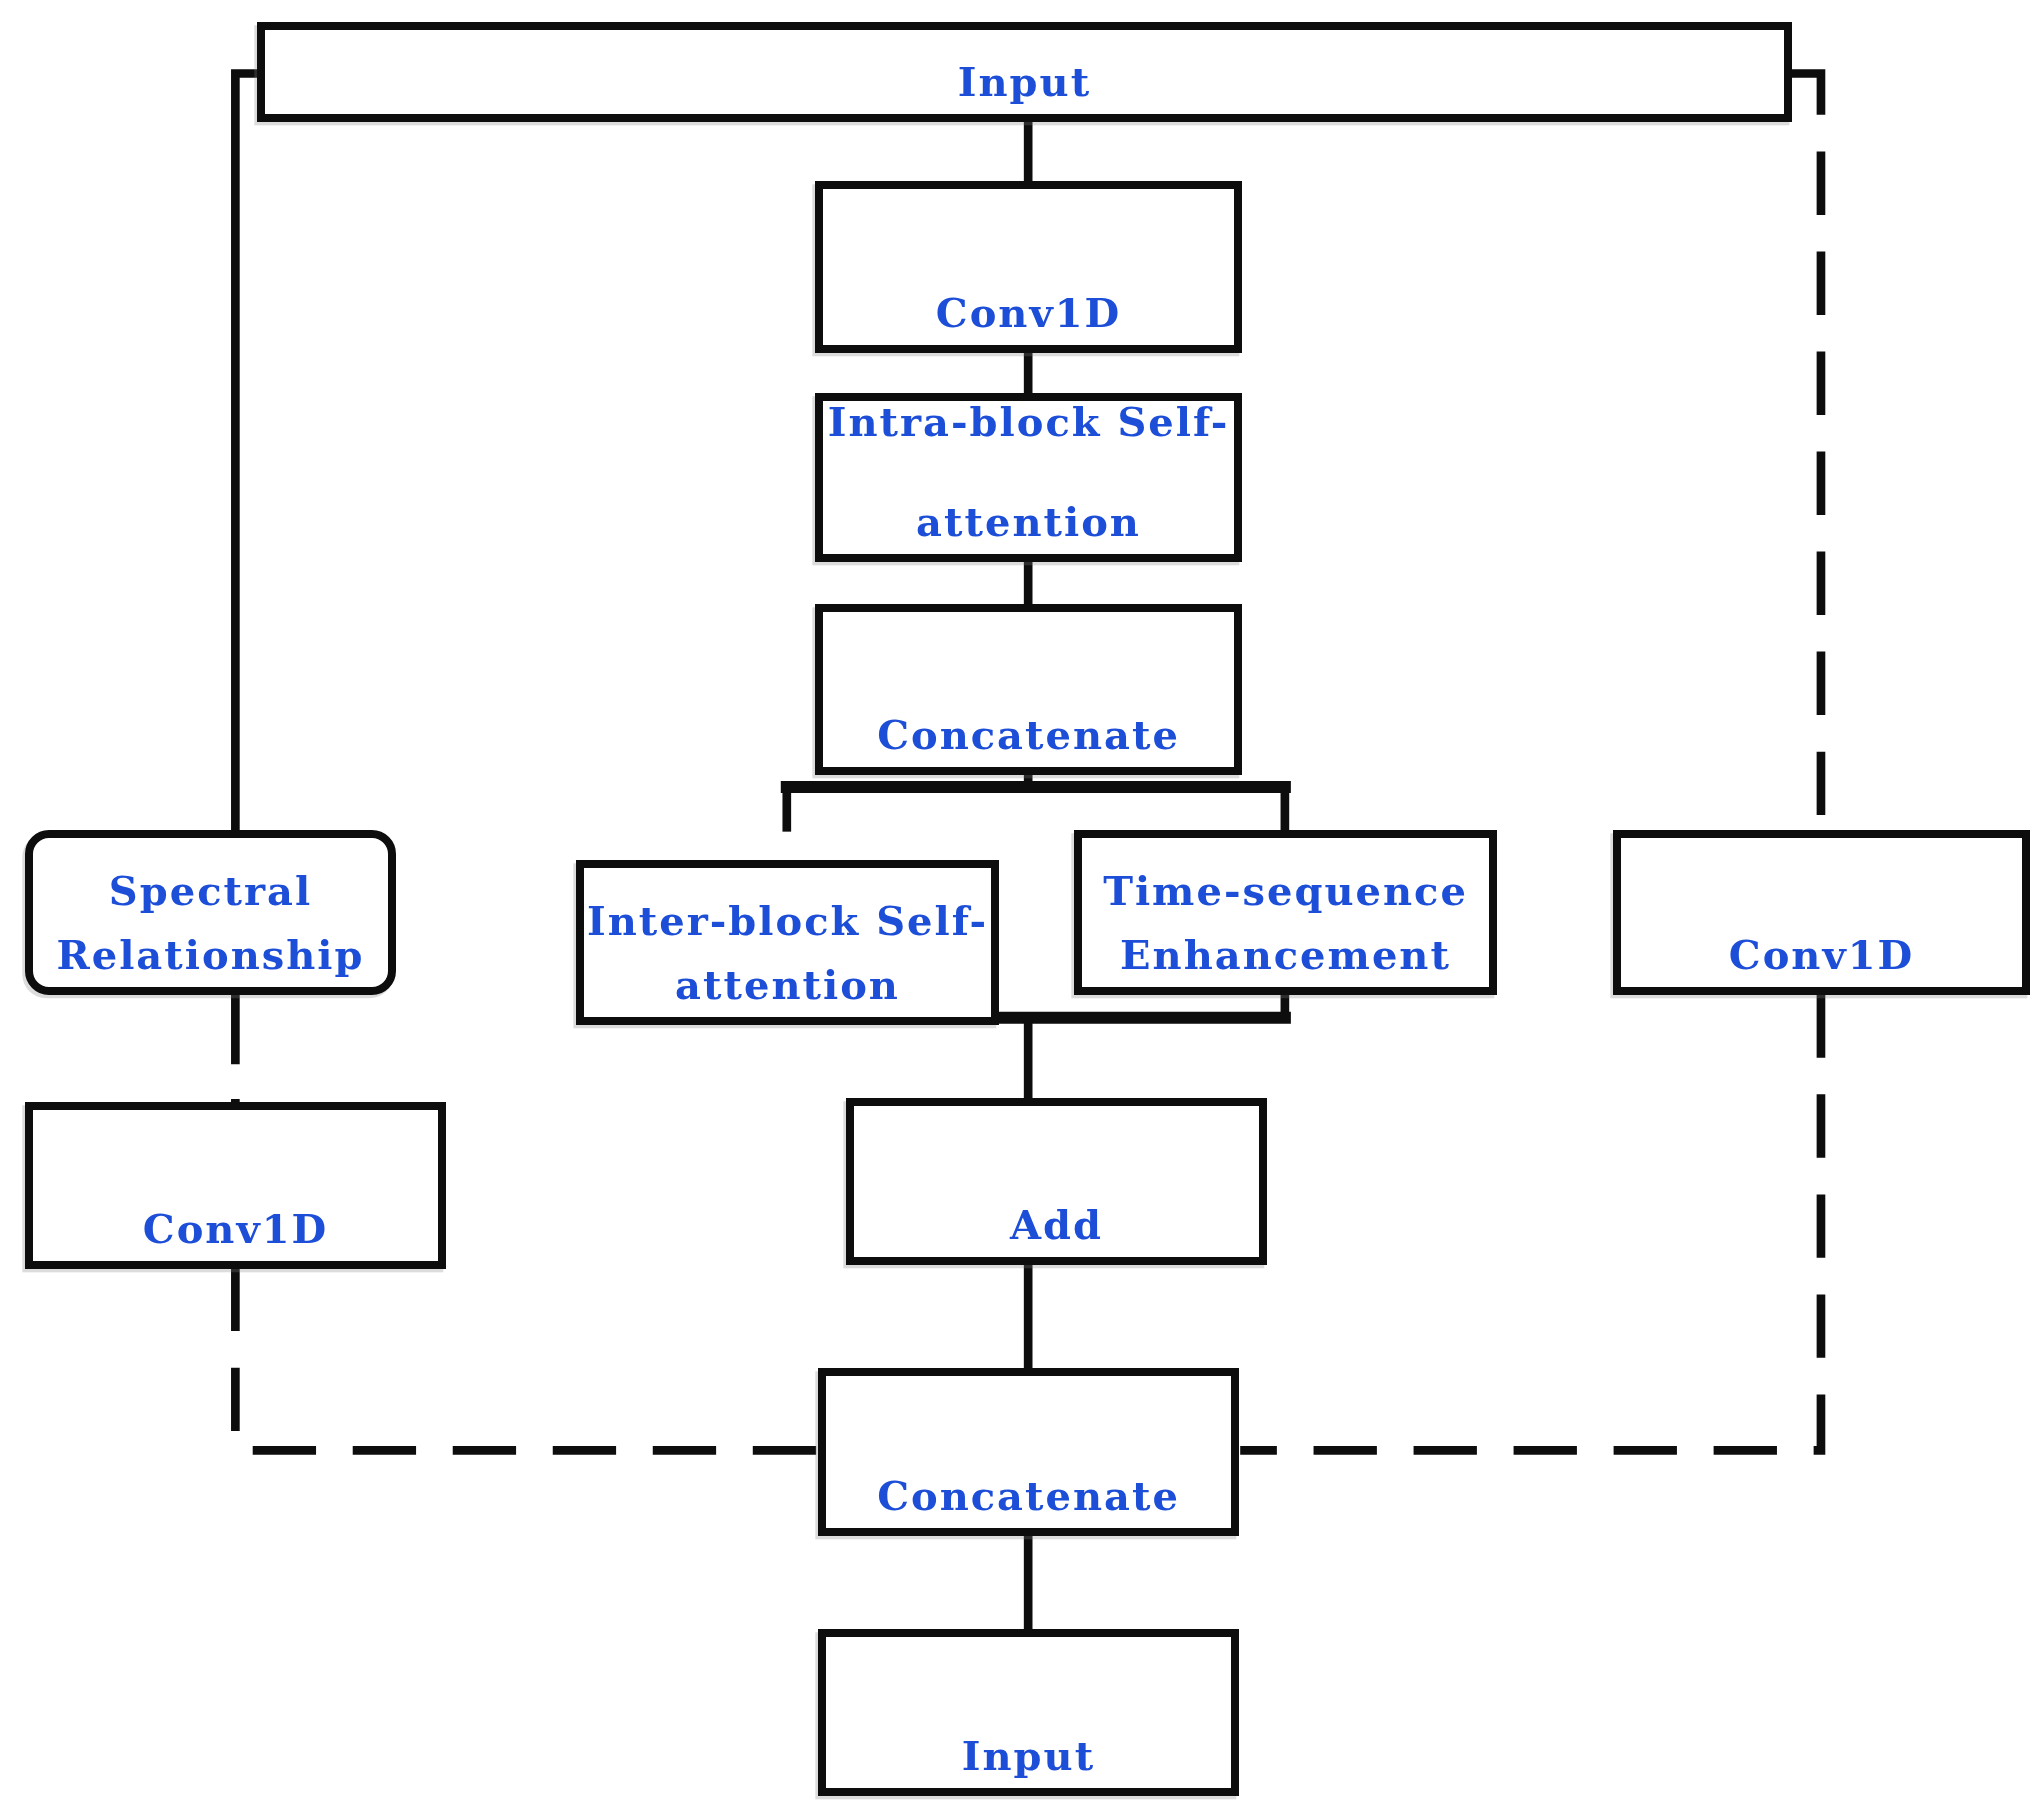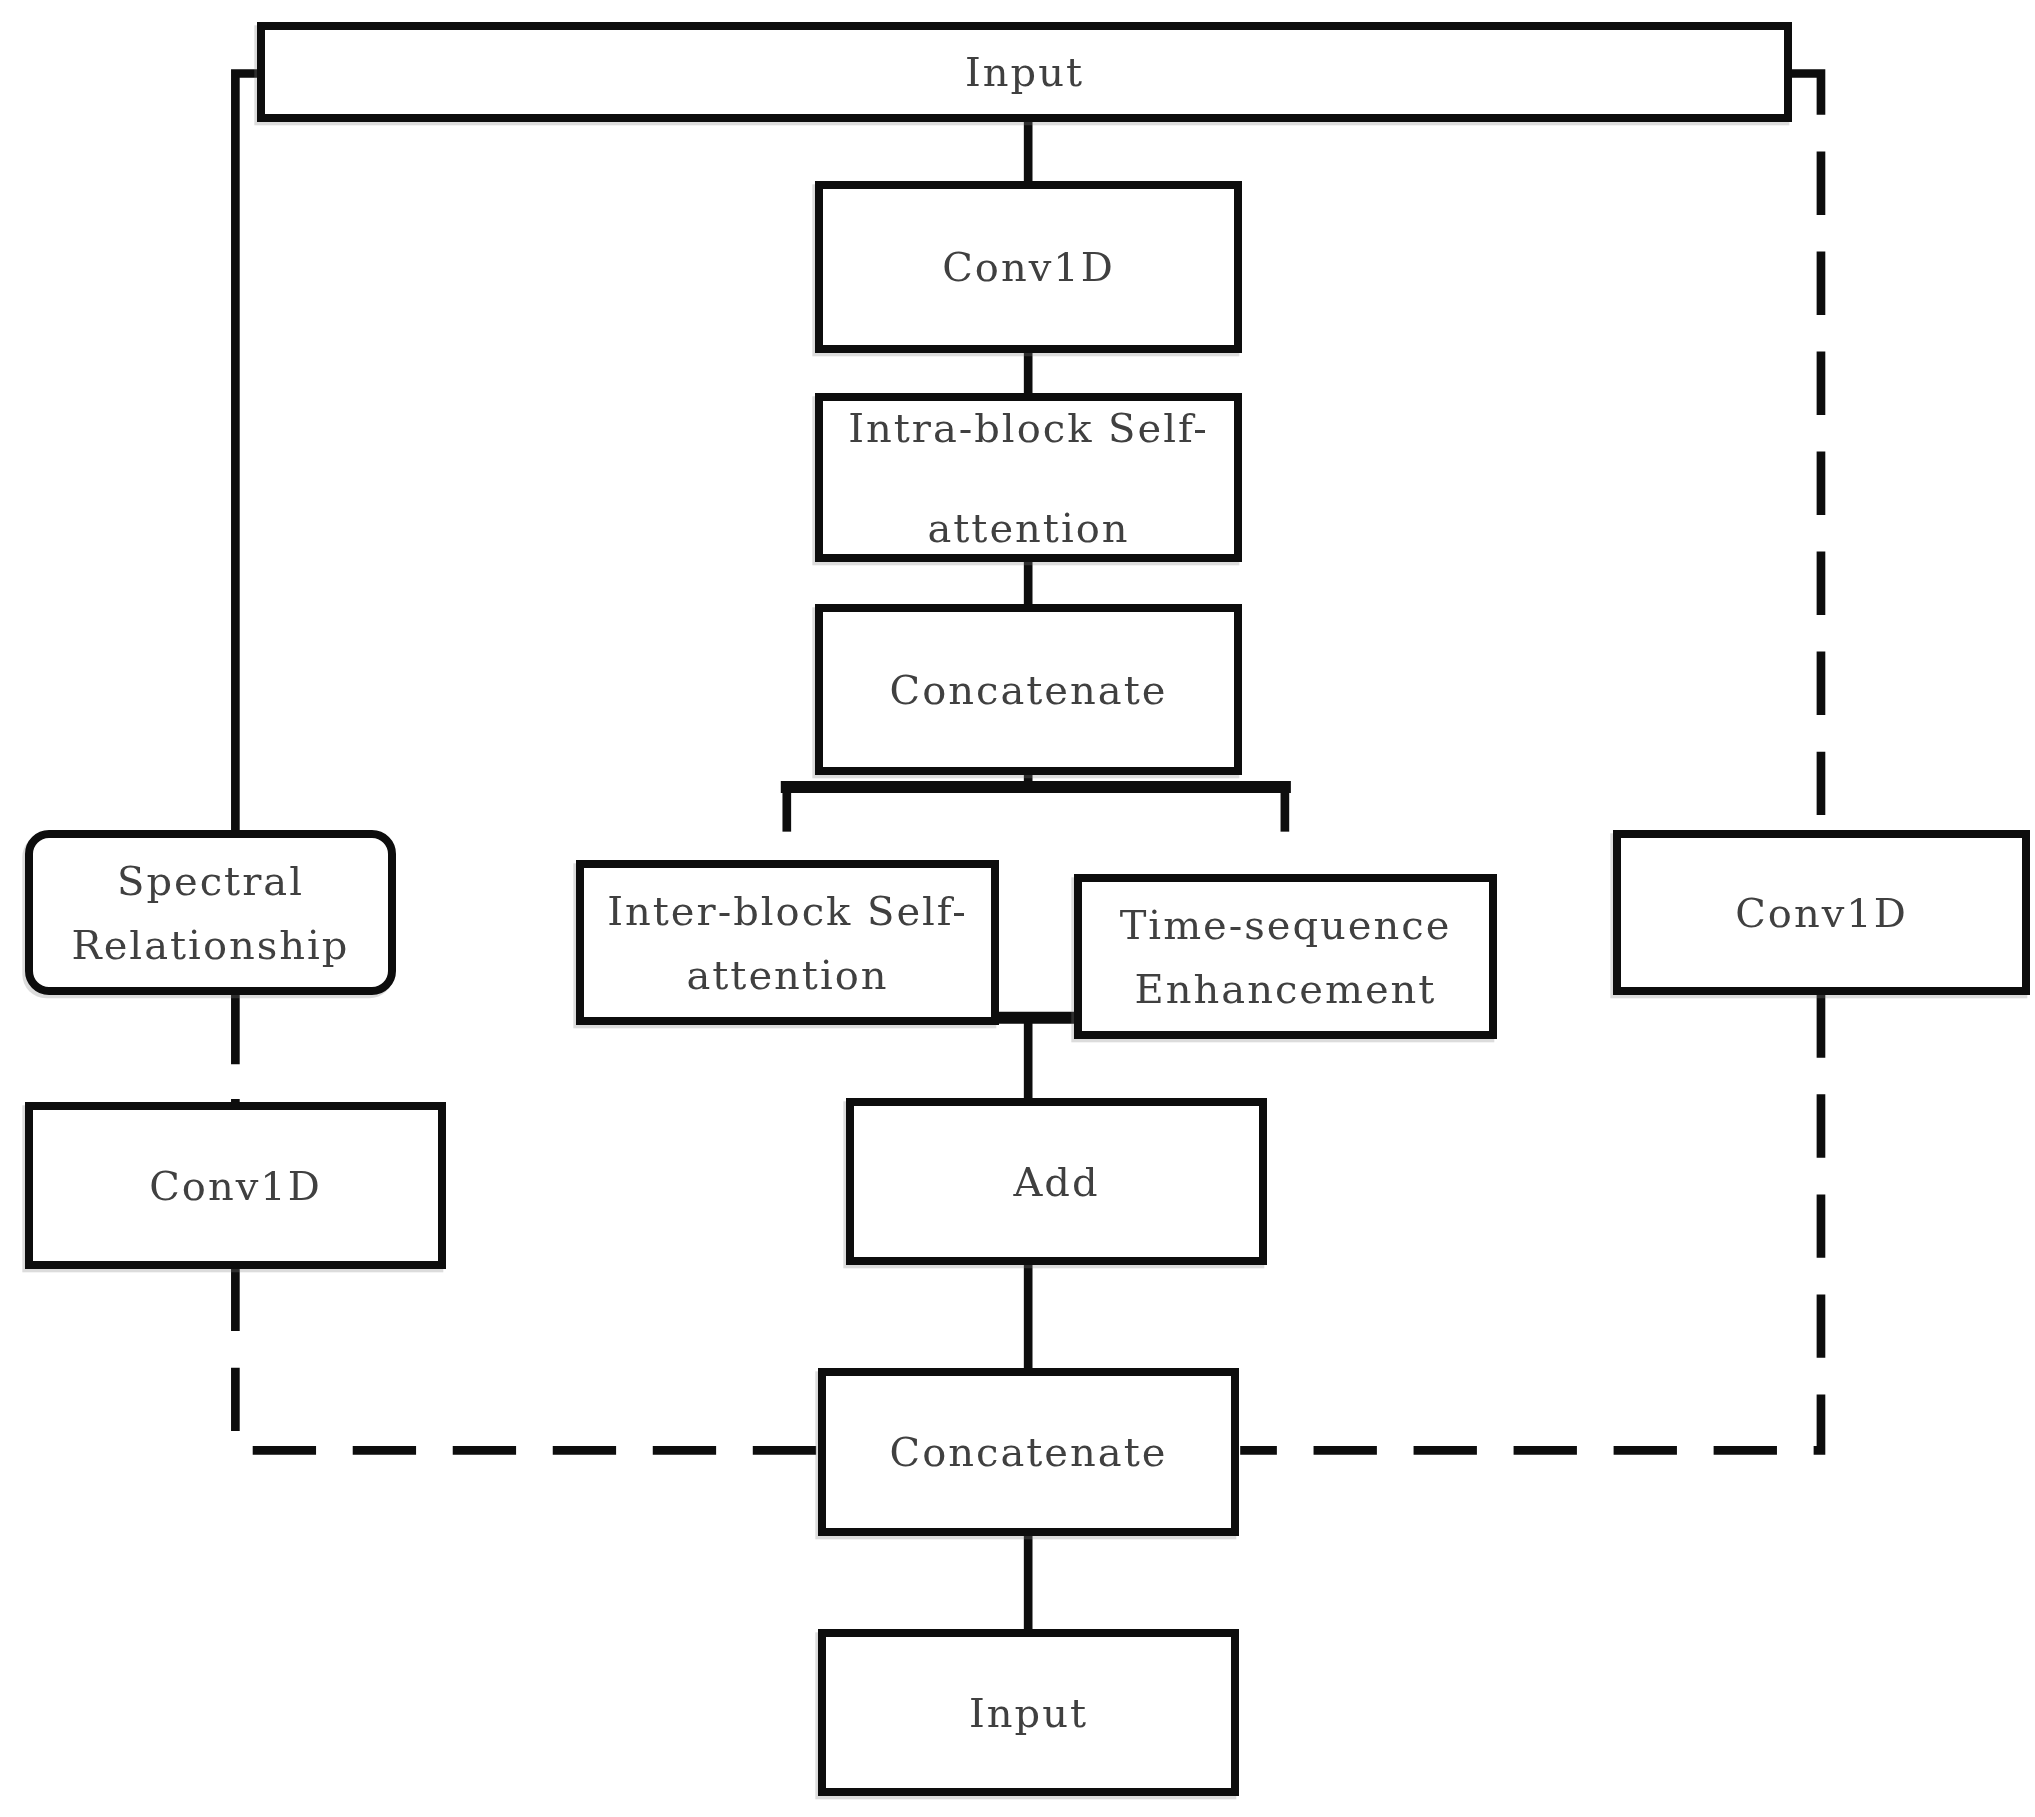--- a/index.html
+++ b/index.html
@@ -36,40 +36,40 @@
     stroke-dasharray: 95 55;
   }
   .wire.dashed-long {
     stroke-dasharray: 105 52;
   }
   .box {
     position: absolute;
     box-sizing: border-box;
     border: 8.7px solid #0d0d0d;
     background: #ffffff;
-    color: #404040;
+    color: #1d4ed8;
     display: flex;
     flex-direction: column;
     align-items: center;
-    justify-content: center;
+    justify-content: flex-end;
     text-align: center;
-    font-weight: normal;
+    font-weight: bold;
     font-size: 40px;
     letter-spacing: 2px;
     line-height: 1.6;
     box-shadow: -2.7px 3.3px 0 0 rgba(130,130,130,0.28);
   }
   .box .l { display: block; }
 
   #b-input        { left: 257px;  top: 22px;   width: 1535px; height: 100px; }
   #b-conv1d-top   { left: 815px; top: 181px;  width: 427px;  height: 172px; }
   #b-intra        { left: 815px; top: 393px;  width: 427px;  height: 169px; gap: 36px; }
   #b-concat1      { left: 815px; top: 604px;  width: 427px;  height: 171px; }
   #b-inter        { left: 576px;  top: 860px; width: 423px;  height: 165px; }
-  #b-timeseq      { left: 1074px; top: 874px; width: 423px;  height: 165px; }
+  #b-timeseq      { left: 1074px; top: 830px; width: 423px;  height: 165px; }
   #b-spectral     { left: 25px;   top: 830px; width: 371px;  height: 165px; border-radius: 24px; }
   #b-conv1d-right { left: 1613px; top: 830px; width: 417px;  height: 165px; }
   #b-add          { left: 846px; top: 1098px; width: 421px;  height: 167px; }
   #b-conv1d-left  { left: 25px;   top: 1102px; width: 421px;  height: 167px; }
   #b-concat2      { left: 818px; top: 1368px; width: 421px;  height: 168px; }
   #b-resnet       { left: 818px; top: 1629px; width: 421px;  height: 167px; }
 </style>
 </head>
 <body>
 

